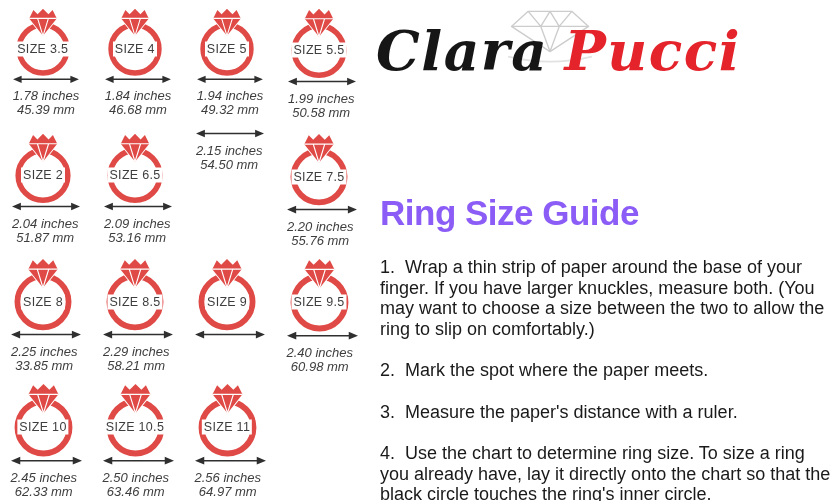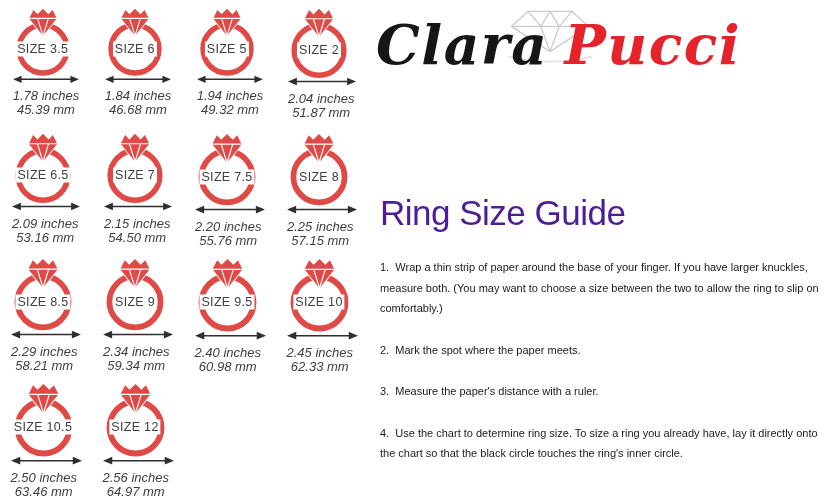--- a/index.html
+++ b/index.html
@@ -26,33 +26,33 @@
     position:absolute; left:50%; top:59%; transform:translate(-50%,-50%);
     background:#ffffff; padding:1px 2px; white-space:nowrap;
     font-size:12.5px; letter-spacing:0.3px; color:var(--label_gray); line-height:13px;
   }
   .meas { margin-top:5px; text-align:center; font-size:13px; line-height:14px; color:var(--label_gray);font-style:italic; }
 
   
   .brand { position:absolute; left:372px; top:4px; width:464px; height:112px; }
   .brand-diamond { position:absolute; left:120px; top:4px; width:116px; height:62px; }
   .brand-text {
-    position:absolute; left:4px; top:8px; white-space:nowrap;
+    position:absolute; left:4px; top:14px; white-space:nowrap;
     font-family:"DejaVu Serif", serif; font-style:italic; font-weight:bold;
     font-size:55px; letter-spacing:1.5px; color:var(--brand_black);
   }
   .brand-second { color:var(--brand_red); margin-left:16px; }
 
   
   .guide { position:absolute; left:380px; top:193px; width:452px; color:var(--text_black); }
   .guide h1 {
-    font-size:35px; font-weight:normal; letter-spacing:-0.5px; color:#4c1d95;
+    font-size:35px; font-weight:bold; letter-spacing:-0.5px; color:#8b5cf6;
     margin:0 0 24px 0; line-height:40px;
   }
-  .guide p { font-size:11px; line-height:20.5px; margin:0 0 21px 0; }
+  .guide p { font-size:18px; line-height:20.5px; margin:0 0 21px 0; }
 
   .defs-hidden { position:absolute; width:0; height:0; overflow:hidden; }
 </style>
 </head>
 <body>
 
 <svg class="defs-hidden" aria-hidden="true">
   <defs>
     <symbol id="ring-sym" viewBox="0 0 100 118">
       <circle cx="50" cy="70" r="40" fill="none" style="stroke:var(--ring_red)" stroke-width="9"></circle>
@@ -85,21 +85,21 @@
         <div>1.78 inches</div>
         <div>45.39 mm</div>
       </div>
   </div>
 
   <div class="cell r0">
     <div class="ring-wrap">
         <svg class="ring-svg" viewBox="0 0 100 118">
           <use href="#ring-sym"></use>
         </svg>
-        <span class="size-label">SIZE 6</span>
+        <span class="size-label">SIZE 4</span>
       </div>
     <svg class="arrow-svg" viewBox="0 0 100 16">
         <use href="#arrow-sym"></use>
       </svg>
     <div class="meas">
         <div>1.84 inches</div>
         <div>46.68 mm</div>
       </div>
   </div>
 
@@ -113,20 +113,35 @@
       </div>
     <svg class="arrow-svg" viewBox="0 0 100 16">
         <use href="#arrow-sym"></use>
       </svg>
     <div class="meas">
         <div>1.94 inches</div>
         <div>49.32 mm</div>
       </div>
   </div>
 
+  <div class="cell r1">
+    <div class="ring-wrap">
+        <svg class="ring-svg" viewBox="0 0 100 118">
+          <use href="#ring-sym"></use>
+        </svg>
+        <span class="size-label">SIZE 5.5</span>
+      </div>
+    <svg class="arrow-svg" viewBox="0 0 100 16">
+        <use href="#arrow-sym"></use>
+      </svg>
+    <div class="meas">
+        <div>1.99 inches</div>
+        <div>50.58 mm</div>
+      </div>
+  </div>
 
   <div class="cell r1">
     <div class="ring-wrap">
         <svg class="ring-svg" viewBox="0 0 100 118">
           <use href="#ring-sym"></use>
         </svg>
         <span class="size-label">SIZE 2</span>
       </div>
     <svg class="arrow-svg" viewBox="0 0 100 16">
         <use href="#arrow-sym"></use>
@@ -147,26 +162,20 @@
     <svg class="arrow-svg" viewBox="0 0 100 16">
         <use href="#arrow-sym"></use>
       </svg>
     <div class="meas">
         <div>2.09 inches</div>
         <div>53.16 mm</div>
       </div>
   </div>
 
   <div class="cell r1">
-    <div class="ring-wrap">
-        <svg class="ring-svg" viewBox="0 0 100 118">
-          <use href="#ring-sym"></use>
-        </svg>
-        <span class="size-label">SIZE 7</span>
-      </div>
     <svg class="arrow-svg" viewBox="0 0 100 16">
         <use href="#arrow-sym"></use>
       </svg>
     <div class="meas">
         <div>2.15 inches</div>
         <div>54.50 mm</div>
       </div>
   </div>
 
   <div class="cell r2">
@@ -190,21 +199,21 @@
         <svg class="ring-svg" viewBox="0 0 100 118">
           <use href="#ring-sym"></use>
         </svg>
         <span class="size-label">SIZE 8</span>
       </div>
     <svg class="arrow-svg" viewBox="0 0 100 16">
         <use href="#arrow-sym"></use>
       </svg>
     <div class="meas">
         <div>2.25 inches</div>
-        <div>57.15 mm</div>
+        <div>33.85 mm</div>
       </div>
   </div>
 
   <div class="cell r2">
     <div class="ring-wrap">
         <svg class="ring-svg" viewBox="0 0 100 118">
           <use href="#ring-sym"></use>
         </svg>
         <span class="size-label">SIZE 8.5</span>
       </div>
@@ -220,24 +229,20 @@
   <div class="cell r2">
     <div class="ring-wrap">
         <svg class="ring-svg" viewBox="0 0 100 118">
           <use href="#ring-sym"></use>
         </svg>
         <span class="size-label">SIZE 9</span>
       </div>
     <svg class="arrow-svg" viewBox="0 0 100 16">
         <use href="#arrow-sym"></use>
       </svg>
-    <div class="meas">
-        <div>2.34 inches</div>
-        <div>59.34 mm</div>
-      </div>
   </div>
 
   <div class="cell r3">
     <div class="ring-wrap">
         <svg class="ring-svg" viewBox="0 0 100 118">
           <use href="#ring-sym"></use>
         </svg>
         <span class="size-label">SIZE 9.5</span>
       </div>
     <svg class="arrow-svg" viewBox="0 0 100 16">
@@ -279,21 +284,21 @@
         <div>2.50 inches</div>
         <div>63.46 mm</div>
       </div>
   </div>
 
   <div class="cell r3">
     <div class="ring-wrap">
         <svg class="ring-svg" viewBox="0 0 100 118">
           <use href="#ring-sym"></use>
         </svg>
-        <span class="size-label">SIZE 12</span>
+        <span class="size-label">SIZE 11</span>
       </div>
     <svg class="arrow-svg" viewBox="0 0 100 16">
         <use href="#arrow-sym"></use>
       </svg>
     <div class="meas">
         <div>2.56 inches</div>
         <div>64.97 mm</div>
       </div>
   </div>
 

